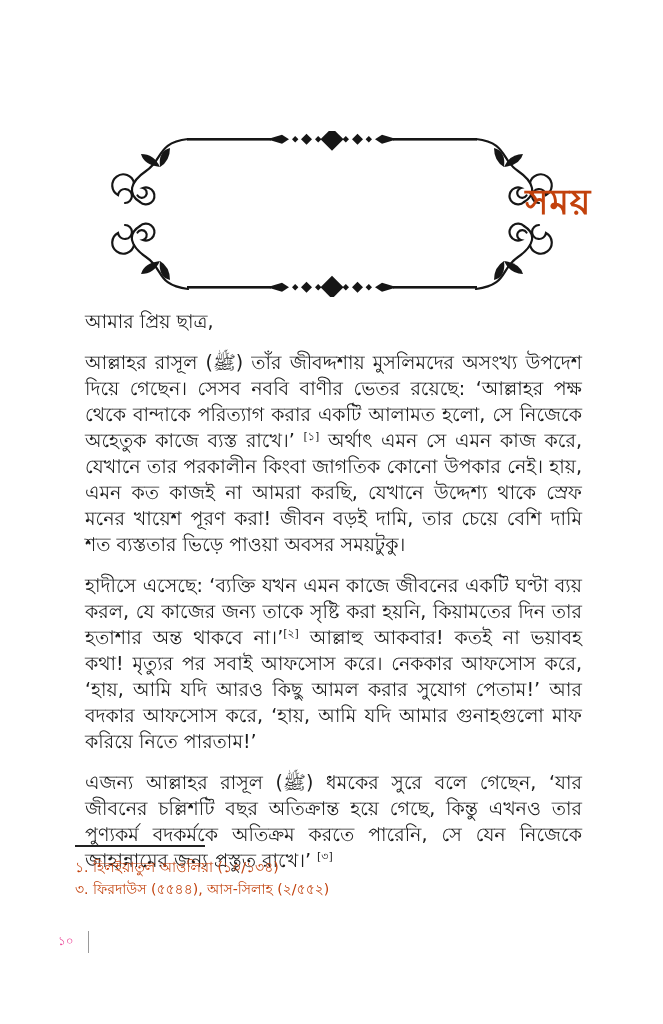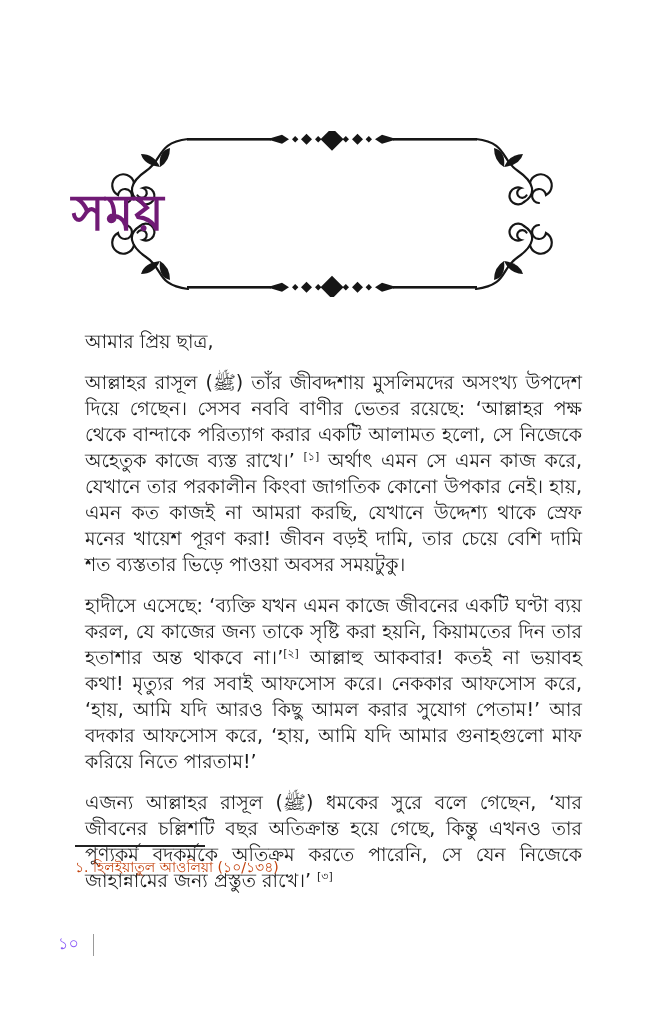--- a/index.html
+++ b/index.html
@@ -21,29 +21,29 @@
     transform: translateX(-50%);
     width: 520px;
     height: 166px;
   }
   .ornament svg { position: absolute; top: 0; left: 0; }
   .chapter-title {
     position: absolute;
     top: 44px;
     left: 0;
     width: 100%;
-    text-align: left;
-    font-size: 50px;
+    text-align: right;
+    font-size: 35px;
     font-weight: 700;
     letter-spacing: 1px;
-    color: #701a75;
+    color: #c2410c;
   }
   .content {
     position: absolute;
-    top: 328px;
+    top: 308px;
     left: 85px;
     width: 497px;
     font-size: 19px;
     line-height: 26px;
     text-align: justify;
   }
   .para { margin-bottom: 15px; }
   .para:last-child { margin-bottom: 0; }
   .fn-ref {
     font-size: 11px;
@@ -65,22 +65,22 @@
     height: 2px;
     background: #222222;
     margin-bottom: 9px;
   }
   .page-footer {
     position: absolute;
     top: 931px;
     left: 58px;
     display: flex;
     align-items: center;
-    font-size: 16px;
-    color: #8b5cf6;
+    font-size: 12px;
+    color: #ec4899;
   }
   .footer-divider {
     display: inline-block;
     width: 1px;
     height: 22px;
     background: #9a9a9a;
     margin: 0 12px 0 14px;
   }
   .book-title { letter-spacing: 0.2px; }
 </style>
@@ -132,20 +132,21 @@
     <p class="para"><span>আল্লাহর রাসূল (ﷺ) তাঁর জীবদ্দশায় মুসলিমদের অসংখ্য উপদেশ দিয়ে গেছেন। সেসব নববি বাণীর ভেতর রয়েছে: ‘আল্লাহর পক্ষ থেকে বান্দাকে পরিত্যাগ করার একটি আলামত হলো, সে নিজেকে অহেতুক কাজে ব্যস্ত রাখে।’ </span><sup class="fn-ref">[১]</sup><span> অর্থাৎ এমন সে এমন কাজ করে, যেখানে তার পরকালীন কিংবা জাগতিক কোনো উপকার নেই। হায়, এমন কত কাজই না আমরা করছি, যেখানে উদ্দেশ্য থাকে স্রেফ মনের খায়েশ পূরণ করা! জীবন বড়ই দামি, তার চেয়ে বেশি দামি শত ব্যস্ততার ভিড়ে পাওয়া অবসর সময়টুকু।</span></p>
 
     <p class="para"><span>হাদীসে এসেছে: ‘ব্যক্তি যখন এমন কাজে জীবনের একটি ঘণ্টা ব্যয় করল, যে কাজের জন্য তাকে সৃষ্টি করা হয়নি, কিয়ামতের দিন তার হতাশার অন্ত থাকবে না।’</span><sup class="fn-ref">[২]</sup><span> আল্লাহু আকবার! কতই না ভয়াবহ কথা! মৃত্যুর পর সবাই আফসোস করে। নেককার আফসোস করে, ‘হায়, আমি যদি আরও কিছু আমল করার সুযোগ পেতাম!’ আর বদকার আফসোস করে, ‘হায়, আমি যদি আমার গুনাহগুলো মাফ করিয়ে নিতে পারতাম!’</span></p>
 
     <p class="para"><span>এজন্য আল্লাহর রাসূল (ﷺ) ধমকের সুরে বলে গেছেন, ‘যার জীবনের চল্লিশটি বছর অতিক্রান্ত হয়ে গেছে, কিন্তু এখনও তার পুণ্যকর্ম বদকর্মকে অতিক্রম করতে পারেনি, সে যেন নিজেকে জাহান্নামের জন্য প্রস্তুত রাখে।’ </span><sup class="fn-ref">[৩]</sup></p>
   </div>
 
   <div class="footnotes">
     <div class="fn-rule"></div>
     <div class="fn-line">১. হিলইয়াতুল আওলিয়া (১০/১৩৪)</div>
+    <div class="fn-line">৩. ফিরদাউস (৫৫৪৪), আস-সিলাহ (২/৫৫২)</div>
   </div>
 
   <div class="page-footer">
     <span class="page-number">১০</span>
     <span class="footer-divider"></span>
   </div>
 
 </div>
 
 </body></html>

